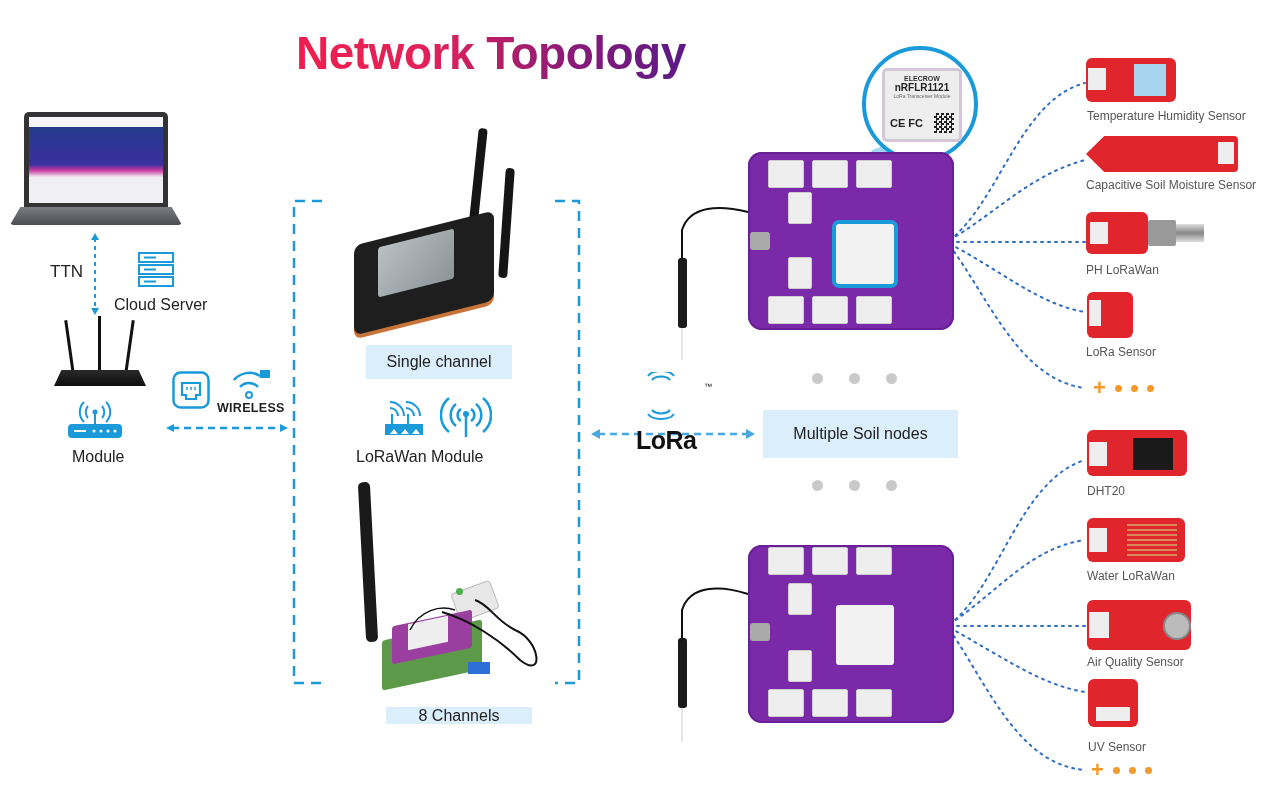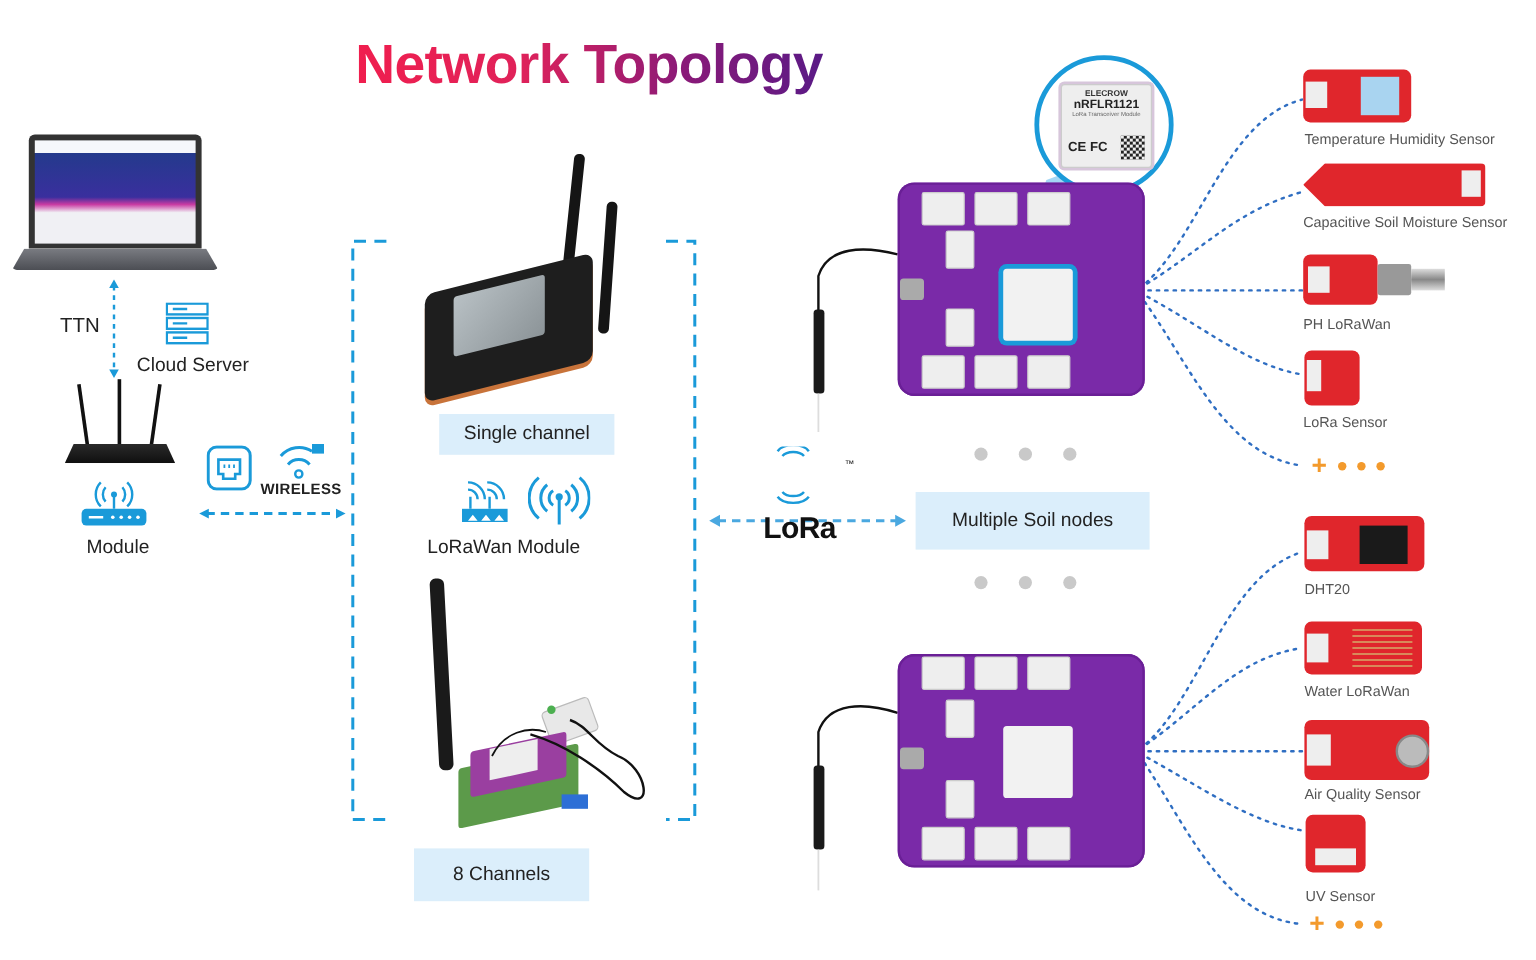--- a/index.html
+++ b/index.html
@@ -183,21 +183,21 @@
   <path></path>
   <div style="position:absolute;left:26px;top:150px;width:100px;height:50px;background:#5c9a4a;transform:skewY(-12deg);border-radius:3px;"></div>
   <div style="position:absolute;left:36px;top:138px;width:80px;height:38px;background:#9a3fa0;transform:skewY(-12deg);border-radius:3px;"></div>
   <div style="position:absolute;left:52px;top:140px;width:40px;height:26px;background:#eee;transform:skewY(-12deg);"></div>
   <div style="position:absolute;left:112px;top:182px;width:22px;height:12px;background:#2d6fd6;"></div>
 </div>
 <svg width="1280" height="800" style="pointer-events:none">
   <path d="M442,612 C470,620 500,640 520,660 C545,680 540,640 515,630 C495,620 490,605 475,600" fill="none" stroke="#111" stroke-width="2"></path>
   <path d="M410,630 C420,610 440,605 455,610" fill="none" stroke="#111" stroke-width="1.5"></path>
 </svg>
-<div class="abs tag" style="left:345px;top:707px;width:146px;height:44px;">8 Channels</div>
+<div class="abs tag" style="left:386px;top:707px;width:146px;height:17px;">8 Channels</div>
 
 <div class="abs" style="left:636px;top:372px;width:80px;height:50px;">
   <svg width="80" height="50" style="position:static">
     <path d="M16,8 A10,6 0 0,1 34,8" fill="none" stroke="#1a9ad9" stroke-width="2"></path>
     <path d="M12,4 A14,8 0 0,1 38,4" fill="none" stroke="#1a9ad9" stroke-width="2"></path>
     <path d="M16,38 A10,6 0 0,0 34,38" fill="none" stroke="#1a9ad9" stroke-width="2"></path>
     <path d="M12,42 A14,8 0 0,0 38,42" fill="none" stroke="#1a9ad9" stroke-width="2"></path>
   </svg>
   <span style="position:absolute;left:0;top:10px;font-size:25px;font-weight:bold;color:#111;letter-spacing:-0.5px;margin-top:44px;">LoRa</span>
   <span style="position:absolute;left:68px;top:10px;font-size:8px;color:#111;">™</span>

